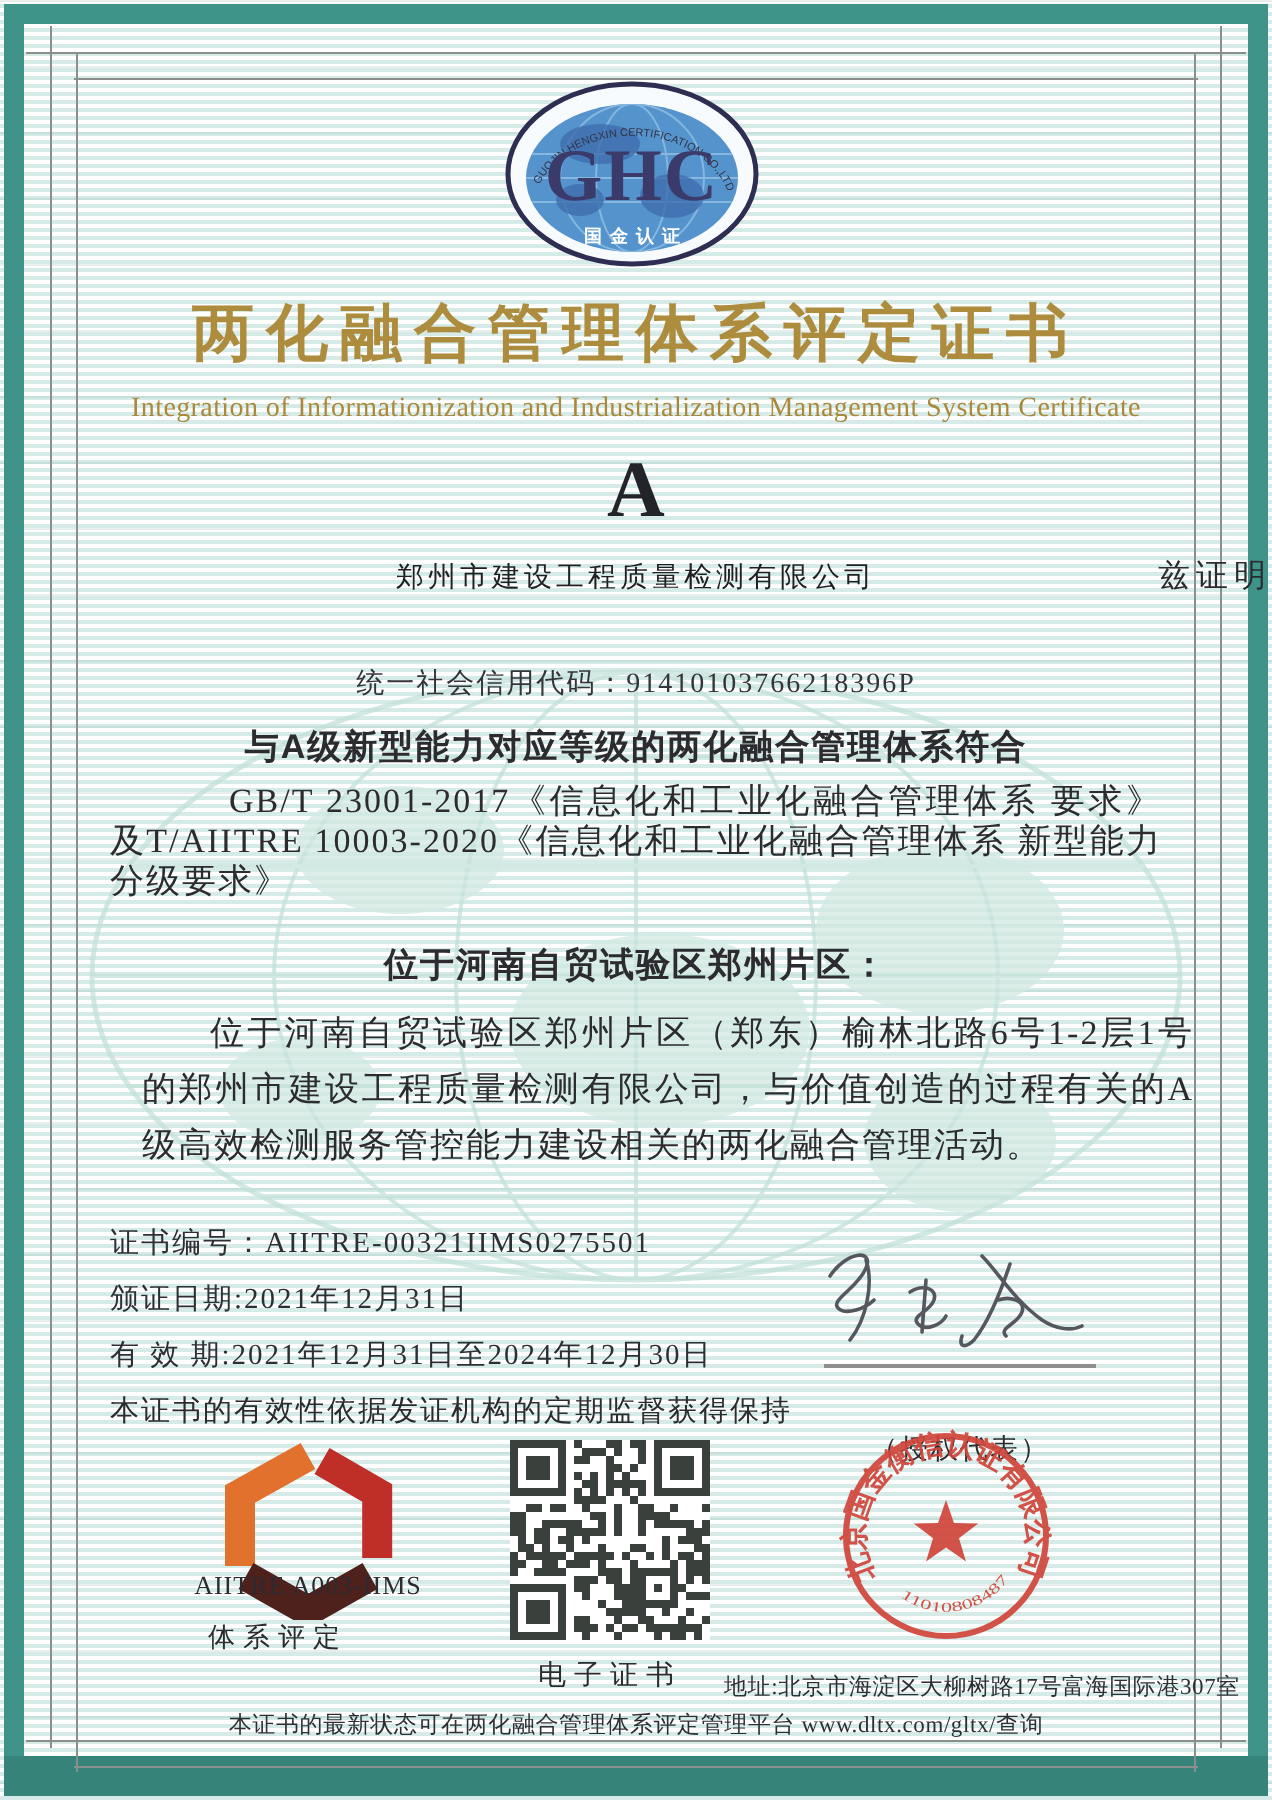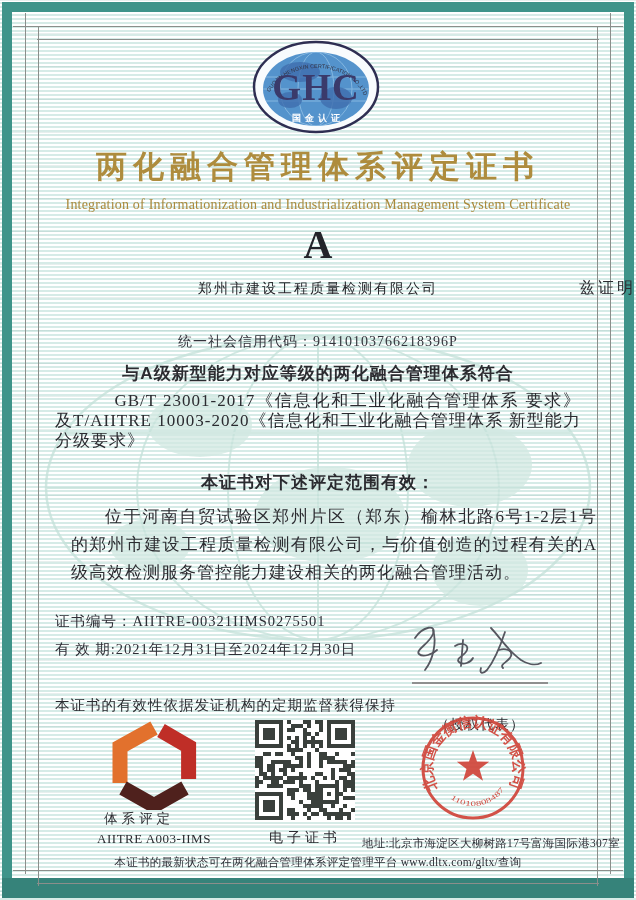--- a/index.html
+++ b/index.html
@@ -38,21 +38,21 @@
   .scope-heading{top:471px;font-size:17px;font-weight:bold;font-family:"Liberation Sans",sans-serif;letter-spacing:1px;}
   .scope{top:503px;line-height:28px;text-indent:2em;margin-left:16px;}
   .details{left:55px;top:612px;font-size:14.5px;letter-spacing:1px;color:#2e2e36;}
   .details div{margin-bottom:9px;}
   .maintenance{left:55px;top:696px;font-size:14.5px;letter-spacing:1px;}
   .signature-svg{position:absolute;left:403px;top:616px;}
   .sig-line{position:absolute;left:412px;top:682px;width:136px;height:2px;background:#8f8f8f;}
   .sig-caption{position:absolute;left:405px;top:716px;width:150px;text-align:center;font-size:14px;letter-spacing:1px;}
   .cube-svg{position:absolute;left:104px;top:720px;}
   .mark-label{position:absolute;left:104px;top:810px;width:100px;font-size:13.5px;letter-spacing:4px;}
-  .mark-code{position:absolute;left:85px;top:831px;width:138px;text-align:center;font-size:13px;letter-spacing:.5px;}
+  .mark-code{position:absolute;left:85px;top:785px;width:138px;text-align:center;font-size:13px;letter-spacing:.5px;}
   .qr-wrap{position:absolute;left:255px;top:720px;width:100px;height:100px;background:#fff;}
   .qr-label{position:absolute;left:252px;top:829px;width:106px;text-align:center;font-size:14px;letter-spacing:4px;}
   .seal-svg{position:absolute;left:411px;top:710px;}
   .address{position:absolute;left:362px;top:836px;font-size:11.5px;letter-spacing:.3px;color:#2e2e36;}
   .query{top:855px;font-size:11.5px;letter-spacing:.3px;color:#2e2e36;}
 </style>
 </head>
 <body>
 
 <div id="page">
@@ -118,25 +118,26 @@
 
   <div class="abs center title-cn">两化融合管理体系评定证书</div>
   <div class="abs center title-en">Integration of Informationization and Industrialization Management System Certificate</div>
   <div class="abs center grade">A</div>
 
   <div class="abs center certify">兹证明</div>
   <div class="abs center company">郑州市建设工程质量检测有限公司</div>
   <div class="abs center credit">统一社会信用代码：91410103766218396P</div>
   <div class="abs center conformity">与A级新型能力对应等级的两化融合管理体系符合</div>
   <div class="abs para standards">GB/T 23001-2017《信息化和工业化融合管理体系 要求》及T/AIITRE 10003-2020《信息化和工业化融合管理体系 新型能力分级要求》</div>
-  <div class="abs center scope-heading">本证书对下述评定范围有效：</div>
+  <div class="abs center scope-heading">位于河南自贸试验区郑州片区：</div>
   <div class="abs para scope">位于河南自贸试验区郑州片区（郑东）榆林北路6号1-2层1号的郑州市建设工程质量检测有限公司，与价值创造的过程有关的A级高效检测服务管控能力建设相关的两化融合管理活动。</div>
 
   <div class="abs details">
     <div>证书编号：AIITRE-00321IIMS0275501</div>
+    <div>颁证日期:2021年12月31日</div>
     <div>有 效 期:2021年12月31日至2024年12月30日</div>
   </div>
   <div class="abs maintenance">本证书的有效性依据发证机构的定期监督获得保持</div>
 
   <svg class="signature-svg" width="150" height="64" viewBox="0 0 150 64">
     <g stroke="#464650" stroke-width="1.8" fill="none" stroke-linecap="round" opacity=".9">
       <path d="M12 22 C20 10 34 8 30 18 C26 28 12 34 16 38 C20 42 30 38 34 34"></path>
       <path d="M30 14 C34 26 30 44 22 54"></path>
       <path d="M52 30 C58 26 66 28 64 34 C62 40 52 42 56 46 C60 50 68 46 70 42"></path>
       <path d="M60 24 L58 50"></path>

